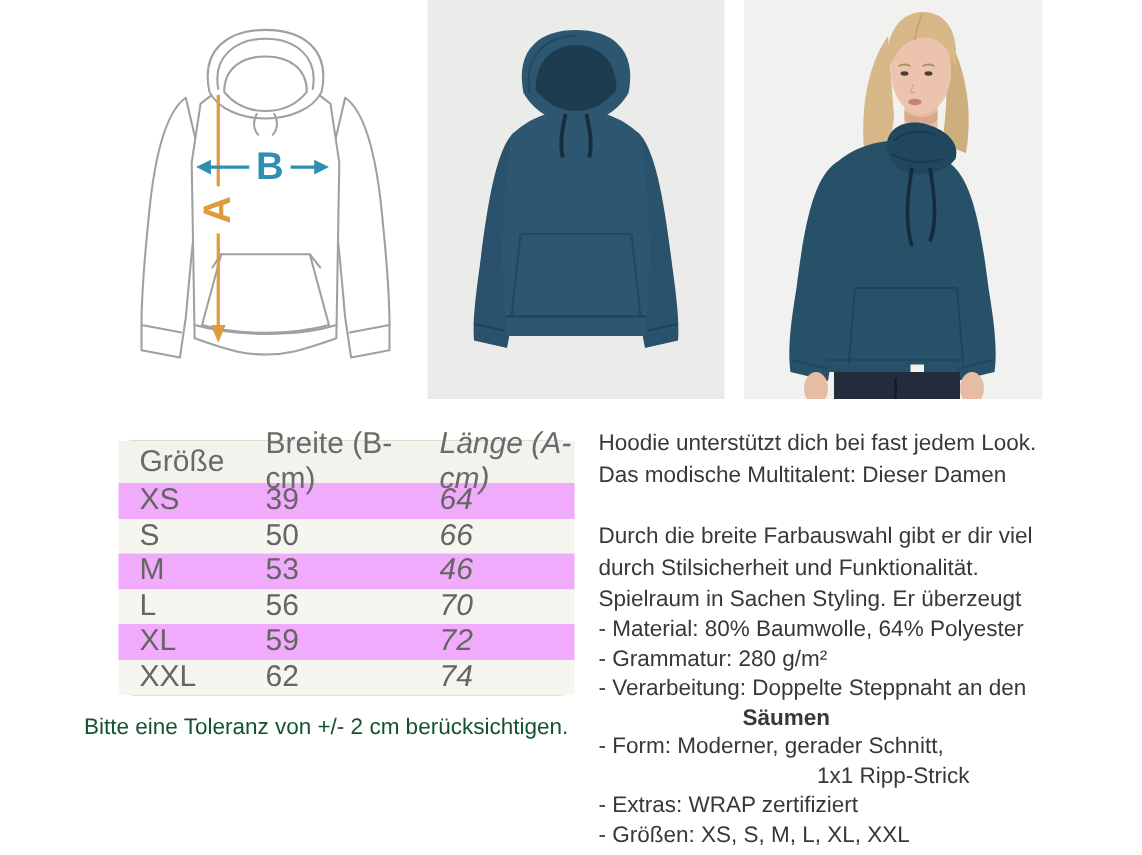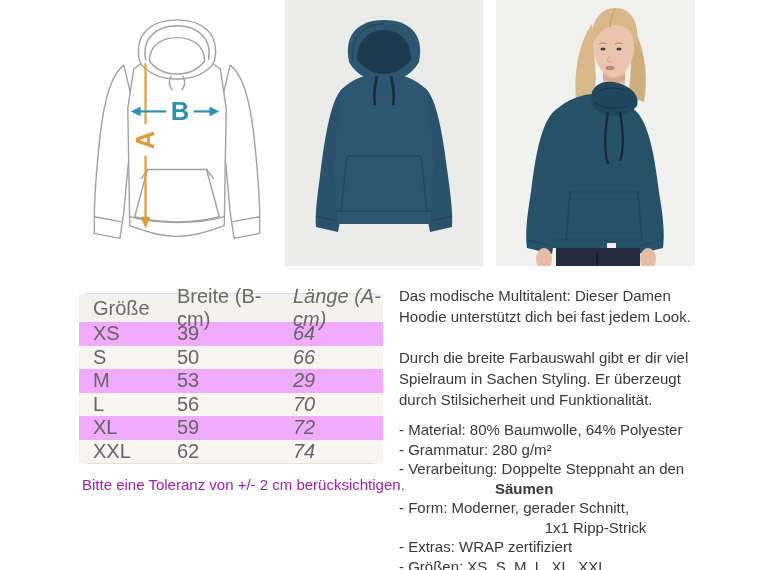--- a/index.html
+++ b/index.html
@@ -25,31 +25,31 @@
   }
   .tr { display:flex; align-items:center; height:23.5px; }
   .tr.head { height:28px; background:#f4f2ec; color:#6b6a68; }
   .tr.shade { background:#f0abfc; }
   .tr.light { background:#f7f5f0; }
   .td1 { width:98px; padding-left:14px; }
   .td2 { width:116px; }
   .td3 { flex:1;font-style:italic; }
 
   .tolerance-note {
-    position:absolute; left:82px; top:476px;
-    font-size:15px; color:#a21caf;
+    position:absolute; left:56px; top:476px;
+    font-size:15px; color:#14532d;
   }
 
   
   .desc {
     position:absolute; left:399px; top:285px; width:345px;
     font-size:15px; line-height:21px; color:#383838; white-space:nowrap;
   }
   .para  { margin-bottom:20px; }
-  .para2 { margin-bottom:10px; }
+  .para2 { margin-bottom:0; }
   .features div { line-height:19.5px; }
   .ind-a { padding-left:96px;font-weight:bold; }
   .ind-b { padding-left:48px;text-align:center; }
 </style>
 </head>
 <body>
 
 <div class="diagram-panel">
   <svg viewBox="0 0 192 250">
     <g fill="#ffffff" stroke="#a0a0a0" stroke-width="1.4" stroke-linecap="round" stroke-linejoin="round">
@@ -165,21 +165,21 @@
     <div class="td3">64</div>
   </div>
   <div class="tr light">
     <div class="td1">S</div>
     <div class="td2">50</div>
     <div class="td3">66</div>
   </div>
   <div class="tr shade">
     <div class="td1">M</div>
     <div class="td2">53</div>
-    <div class="td3">29</div>
+    <div class="td3">46</div>
   </div>
   <div class="tr light">
     <div class="td1">L</div>
     <div class="td2">56</div>
     <div class="td3">70</div>
   </div>
   <div class="tr shade">
     <div class="td1">XL</div>
     <div class="td2">59</div>
     <div class="td3">72</div>
@@ -188,27 +188,27 @@
     <div class="td1">XXL</div>
     <div class="td2">62</div>
     <div class="td3">74</div>
   </div>
 </div>
 
 <div class="tolerance-note">Bitte eine Toleranz von +/- 2 cm berücksichtigen.</div>
 
 <div class="desc">
   <div class="para">
+    <div>Hoodie unterstützt dich bei fast jedem Look.</div>
     <div>Das modische Multitalent: Dieser Damen</div>
-    <div>Hoodie unterstützt dich bei fast jedem Look.</div>
   </div>
   <div class="para para2">
     <div>Durch die breite Farbauswahl gibt er dir viel</div>
+    <div>durch Stilsicherheit und Funktionalität.</div>
     <div>Spielraum in Sachen Styling. Er überzeugt</div>
-    <div>durch Stilsicherheit und Funktionalität.</div>
   </div>
   <div class="features">
     <div>- Material: 80% Baumwolle, 64% Polyester</div>
     <div>- Grammatur: 280 g/m²</div>
     <div>- Verarbeitung: Doppelte Steppnaht an den</div>
     <div class="ind-a">Säumen</div>
     <div>- Form: Moderner, gerader Schnitt,</div>
     <div class="ind-b">1x1 Ripp-Strick</div>
     <div>- Extras: WRAP zertifiziert</div>
     <div>- Größen: XS, S, M, L, XL, XXL</div>

